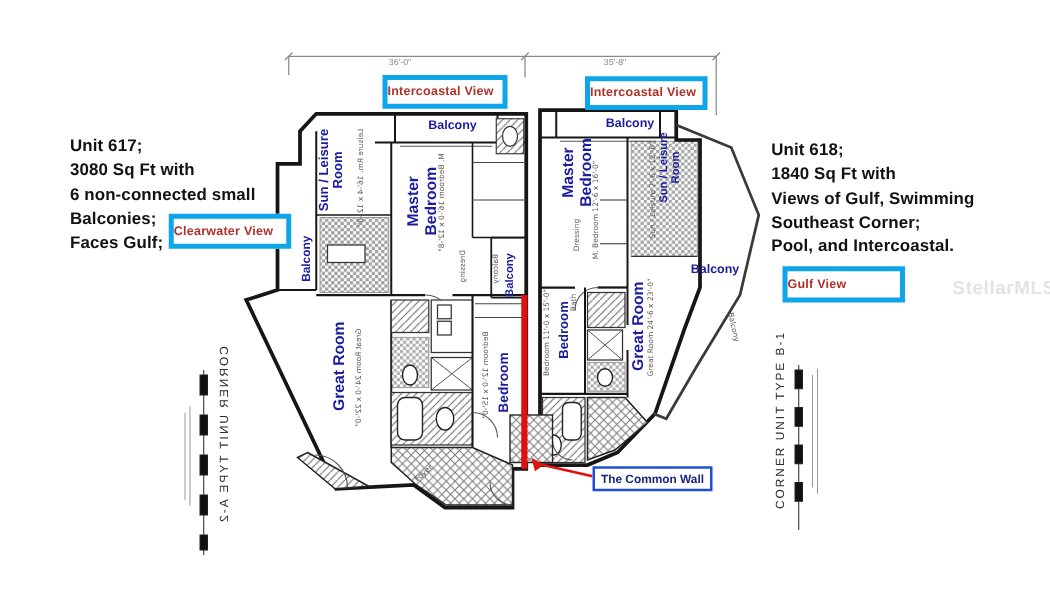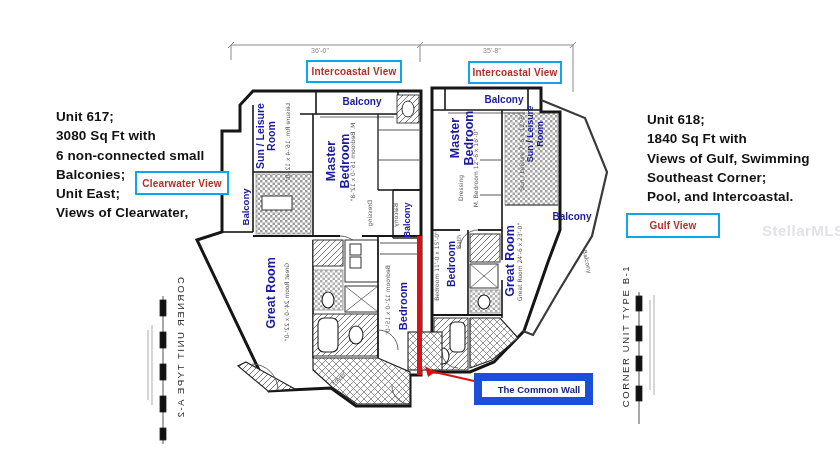--- a/index.html
+++ b/index.html
@@ -1,23 +1,23 @@
 <!DOCTYPE html>
 <html><head>
 <meta charset="utf-8">
 <style>
   html,body{margin:0;padding:0;background:#fff;}
   .canvas{position:relative;width:840px;height:473px;background:#ffffff;overflow:hidden;
           font-family:"Liberation Sans",sans-serif;}
   svg{position:absolute;left:0;top:0;}
   .note{position:absolute;font-weight:bold;color:#121212;font-size:13.5px;line-height:19.3px;letter-spacing:.1px;}
-  .view-box{position:absolute;border:2px solid #0ea5e9;background:#fff;color:#b03128;font-weight:bold;
-            font-size:10px;display:flex;align-items:center;justify-content:center;letter-spacing:.2px;}
-  .cw-box{position:absolute;border:8px solid #1d4ed8;background:#fff;color:#1a237e;font-weight:bold;
-          font-size:9.5px;display:flex;align-items:center;justify-content:center;padding-left:11px;}
+  .view-box{position:absolute;border:4px solid #0ea5e9;background:#fff;color:#b03128;font-weight:bold;
+            font-size:10px;display:flex;align-items:center;justify-content:flex-start;letter-spacing:.2px;}
+  .cw-box{position:absolute;border:2px solid #1d4ed8;background:#fff;color:#1a237e;font-weight:bold;
+          font-size:9.5px;display:flex;align-items:center;justify-content:center;}
   .vlabel{position:absolute;color:#1c1c9e;font-weight:bold;white-space:nowrap;text-align:center;
           line-height:1.08;transform:translate(-50%,-50%) rotate(-90deg);}
   .hlabel{position:absolute;color:#1c1c9e;font-weight:bold;white-space:nowrap;text-align:center;
           transform:translate(-50%,-50%);}
   .caption{position:absolute;color:#2b2b2b;font-size:9.5px;letter-spacing:1.6px;white-space:nowrap;}
   .cap-left{transform:translate(-50%,-50%) rotate(-90deg) scaleX(-1);}
   .cap-right{transform:translate(-50%,-50%) rotate(-90deg);}
   .wm{position:absolute;color:#e2e2e7;font-size:15px;font-weight:bold;letter-spacing:.5px;}
   .dim{position:absolute;color:#8a8a8a;font-size:7px;transform:translate(-50%,0);}
   .arch{font-size:6px;fill:#5a5a5a;font-family:"DejaVu Sans",sans-serif;}
@@ -193,25 +193,24 @@
       <text class="arch" transform="translate(461,242) rotate(-90)" text-anchor="middle">Bath</text>
       <text class="arch" transform="translate(340,380) rotate(-42)" text-anchor="middle">Foyer</text>
     </g>
   </svg>
 
   <div class="note" style="left:56px;top:107px;">
     <div>Unit 617;</div>
     <div>3080 Sq Ft with</div>
     <div>6 non-connected small</div>
     <div>Balconies;</div>
-    <div>Unit East;</div>
-    <div>Views of Clearwater,</div>
-  </div>
-
-  <div class="note" style="left:647px;top:110px;">
+    <div>Faces Gulf;</div>
+  </div>
+
+  <div class="note" style="left:617px;top:110px;">
     <div>Unit 618;</div>
     <div>1840 Sq Ft with</div>
     <div>Views of Gulf, Swimming</div>
     <div>Southeast Corner;</div>
     <div>Pool, and Intercoastal.</div>
   </div>
 
   <div class="view-box" style="left:306px;top:60px;width:92px;height:19px;">
       <span>Intercoastal View</span>
     </div>

